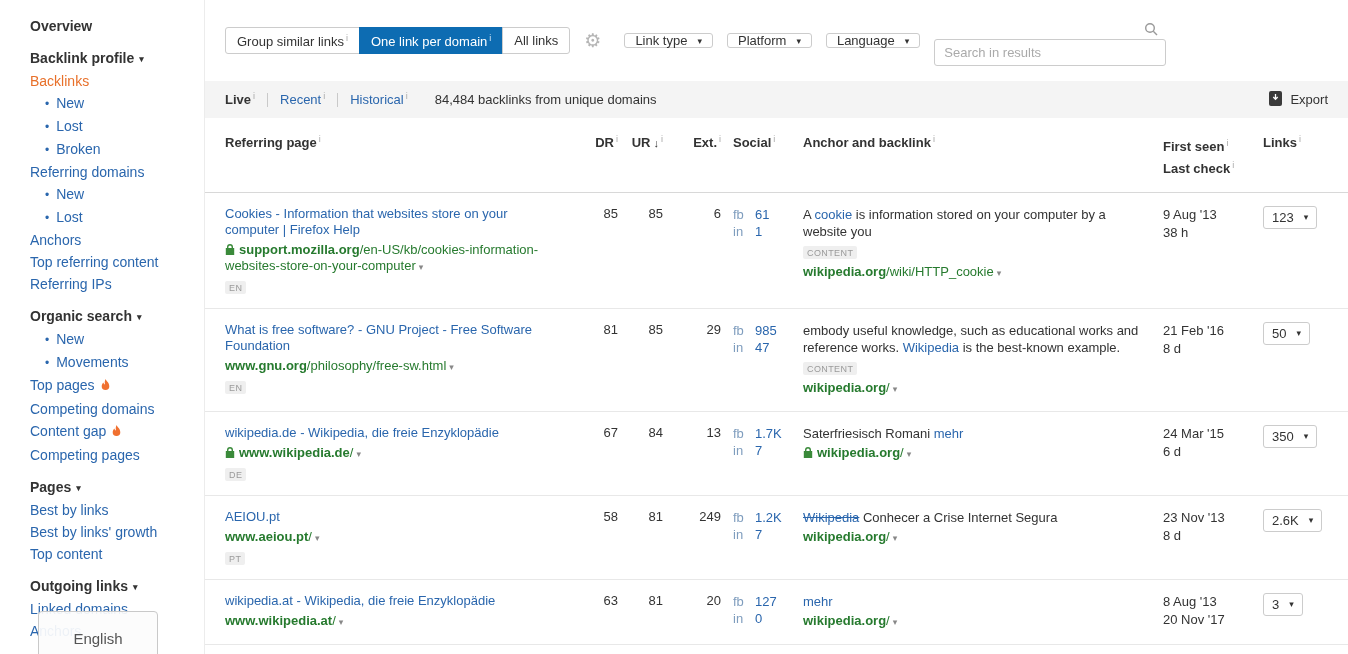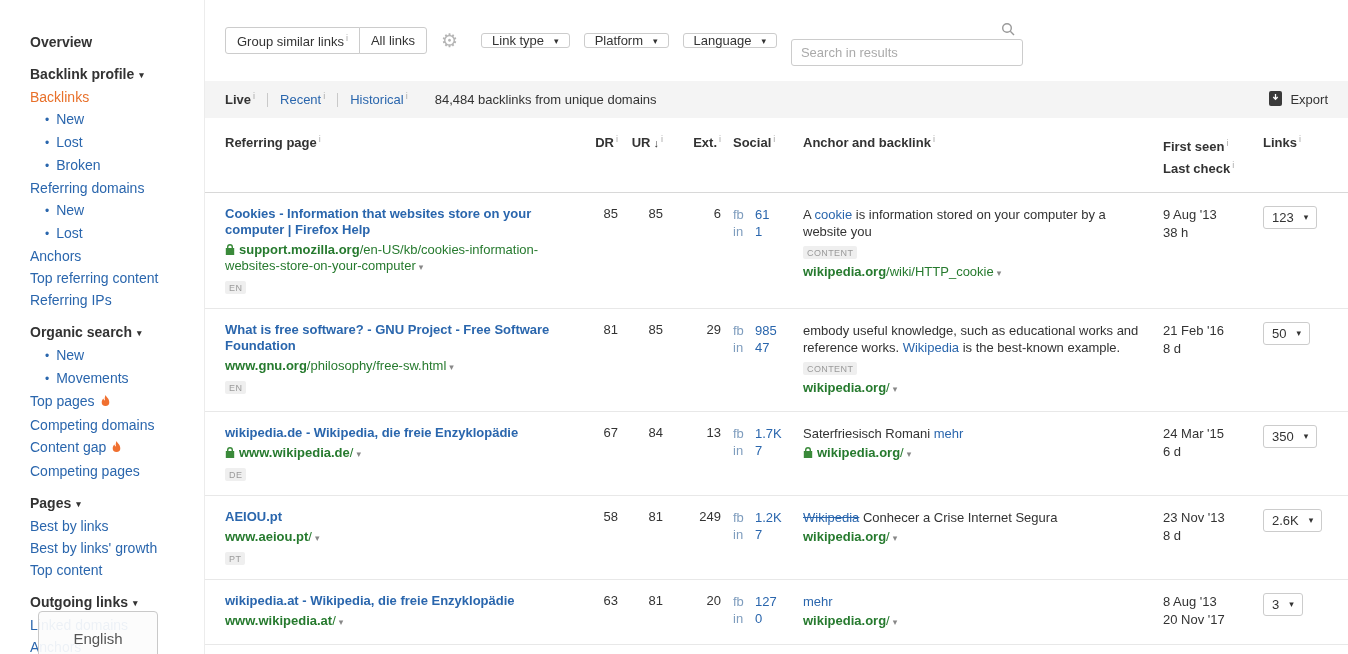--- a/index.html
+++ b/index.html
@@ -2,21 +2,21 @@
 <html><head>
 <meta charset="utf-8">
 <style>
   * { margin:0; padding:0; box-sizing:border-box; }
   html,body { width:1348px; height:654px; overflow:hidden; background:#fff;
     font-family:"Liberation Sans", sans-serif; color:#333; }
   body { position:relative; }
 
   
   .sidebar { position:absolute; left:0; top:0; width:205px; height:654px;
-    padding:32px 0 0 30px; border-right:1px solid #ececec; font-size:14px; background:#fff; }
+    padding:16px 0 0 30px; border-right:1px solid #ececec; font-size:14px; background:#fff; }
   .sb-item { line-height:21px; margin-bottom:1px; cursor:pointer; white-space:nowrap; }
   .sb-heading { font-weight:bold; color:#333; margin-top:11px; }
   .sb-heading:first-child { margin-top:0; }
   .sb-link { color:#2a66ad; }
   .sb-active { color:#e8702a; }
   .sb-sub { color:#2a66ad; padding-left:15px; }
   .bullet { color:#2a66ad; margin-right:7px; font-size:12px; }
   .sb-caret { font-size:9px; margin-left:5px; color:#333; vertical-align:1px; }
   .flame { margin-left:5px; vertical-align:-2px; }
 
@@ -55,21 +55,21 @@
   
   .grid { display:grid; grid-template-columns:355px 40px 45px 58px 80px 360px 100px 65px; }
   .thead { padding:16px 20px 13px; border-bottom:1px solid #d8d8d8; font-weight:bold;
     font-size:13px; color:#333; }
   .thead .num, .trow .num { text-align:right; padding-right:2px; }
   .sort { font-size:11px; margin-left:3px; color:#333; font-weight:bold; }
   .social-col { padding-left:10px; }
   .dates-line { line-height:18px; }
 
   .trow { padding:13px 20px 14px; border-bottom:1px solid #e8e8e8; font-size:13px; align-items:start; }
-  .title { color:#2a66ad; line-height:16px; margin-bottom:4px; cursor:pointer; max-width:340px;font-weight:bold; }
+  .title { color:#2a66ad; line-height:16px; margin-bottom:4px; cursor:pointer; max-width:340px; }
   .url { color:#267a2e; line-height:16px; word-break:break-word; max-width:345px; }
   .url .dom { font-weight:bold; }
   .u-caret { color:#888; font-size:9px; margin-left:3px; cursor:pointer; }
   .lock { margin-right:4px; }
   .lock svg { vertical-align:-1px; }
   .badge { display:inline-block; background:#efefef; color:#9a9a9a; font-size:9px;
     padding:2px 4px 1px; border-radius:2px; margin-top:6px; letter-spacing:.4px; }
   .social div { line-height:17px; }
   .slabel { color:#7f9dbe; display:inline-block; width:22px; }
   .sval { color:#2a66ad; cursor:pointer; }
@@ -127,20 +127,21 @@
       <div class="sb-item sb-link"><span>Anchors</span></div>
     </nav>
 </div>
 
 <div class="main">
 
 
   <div class="toolbar">
     <div class="seg">
       <button><span>Group similar links</span><sup class="i">i</sup></button>
+      <button class="active"><span>One link per domain</span><sup class="i">i</sup></button>
       <button><span>All links</span></button>
     </div>
     <span class="gear">⚙</span>
     <div class="filter-dd">
         <span>Link type</span>
         <span class="dd-caret">▾</span>
       </div>
     <div class="filter-dd">
         <span>Platform</span>
         <span class="dd-caret">▾</span>

